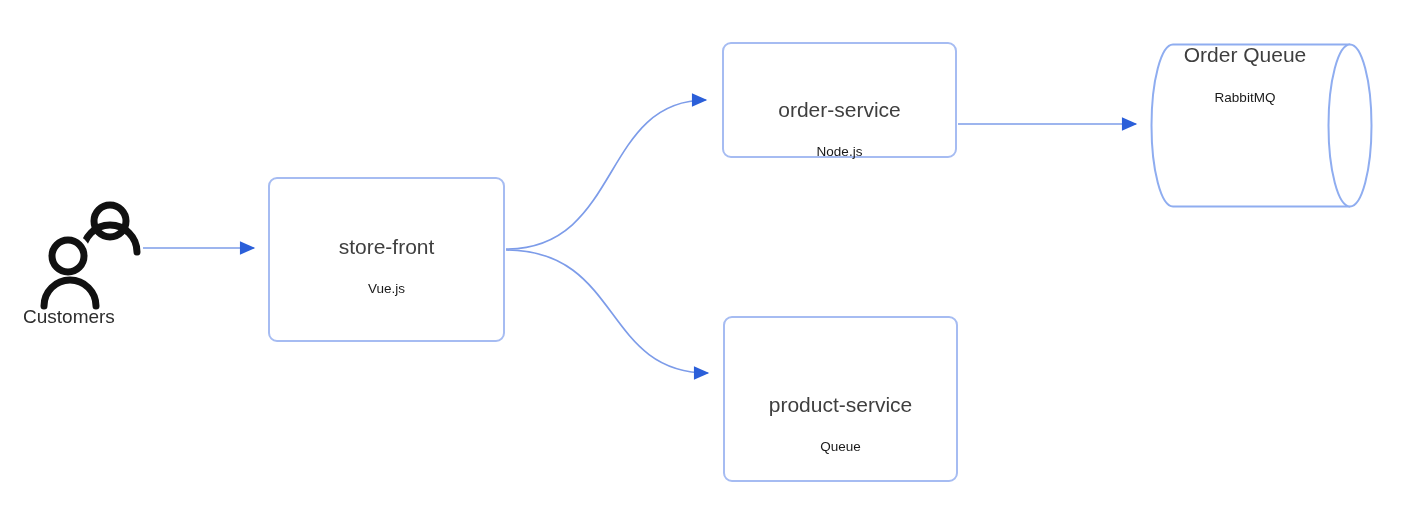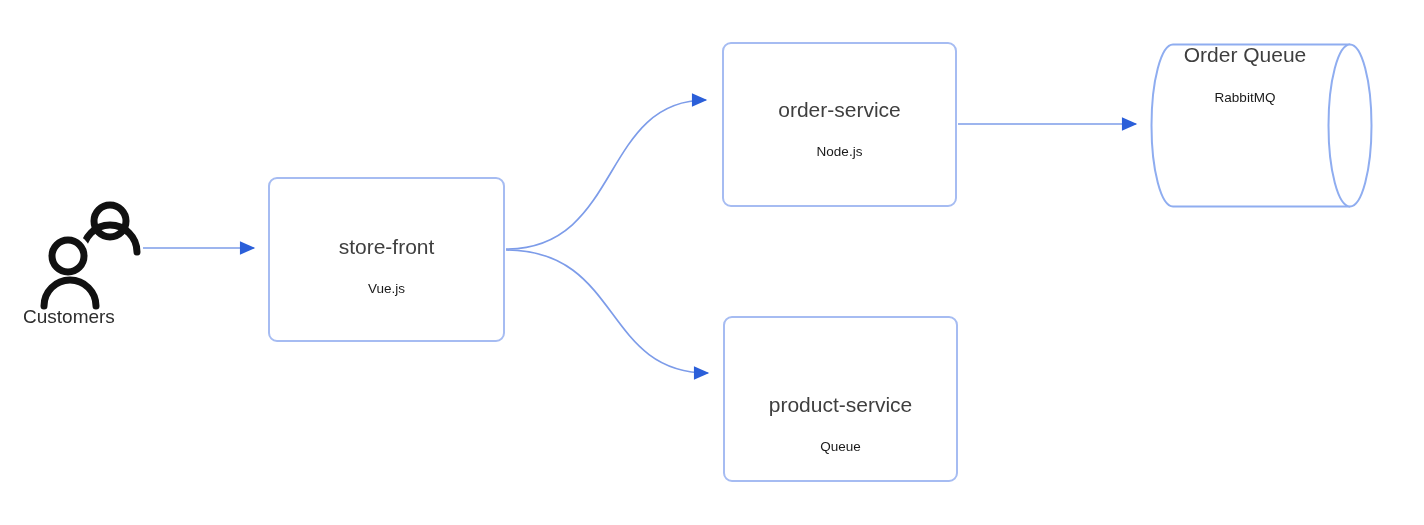--- a/index.html
+++ b/index.html
@@ -41,21 +41,21 @@
     white-space: nowrap;
   }
   .node-subtitle {
     font-size: 13.5px;
     color: #1a1a1a;
     line-height: 16px;
     white-space: nowrap;
   }
 
   #node-store-front   { left: 268px; top: 177px; width: 237px; height: 165px; padding-top: 56px; }
-  #node-order-service { left: 722px; top:  42px; width: 235px; height: 165px; padding-top: 54px; }
+  #node-order-service { left: 722px; top:  42px; width: 235px; height: 116px; padding-top: 54px; }
   #node-product-service { left: 723px; top: 316px; width: 235px; height: 166px; padding-top: 75px; }
   #node-store-front .node-subtitle,
   #node-order-service .node-subtitle,
   #node-product-service .node-subtitle { margin-top: 22px; }
 
   .cylinder-wrap {
     position: absolute;
     left: 1150px; top: 43px;
     width: 223px; height: 165px;
   }

